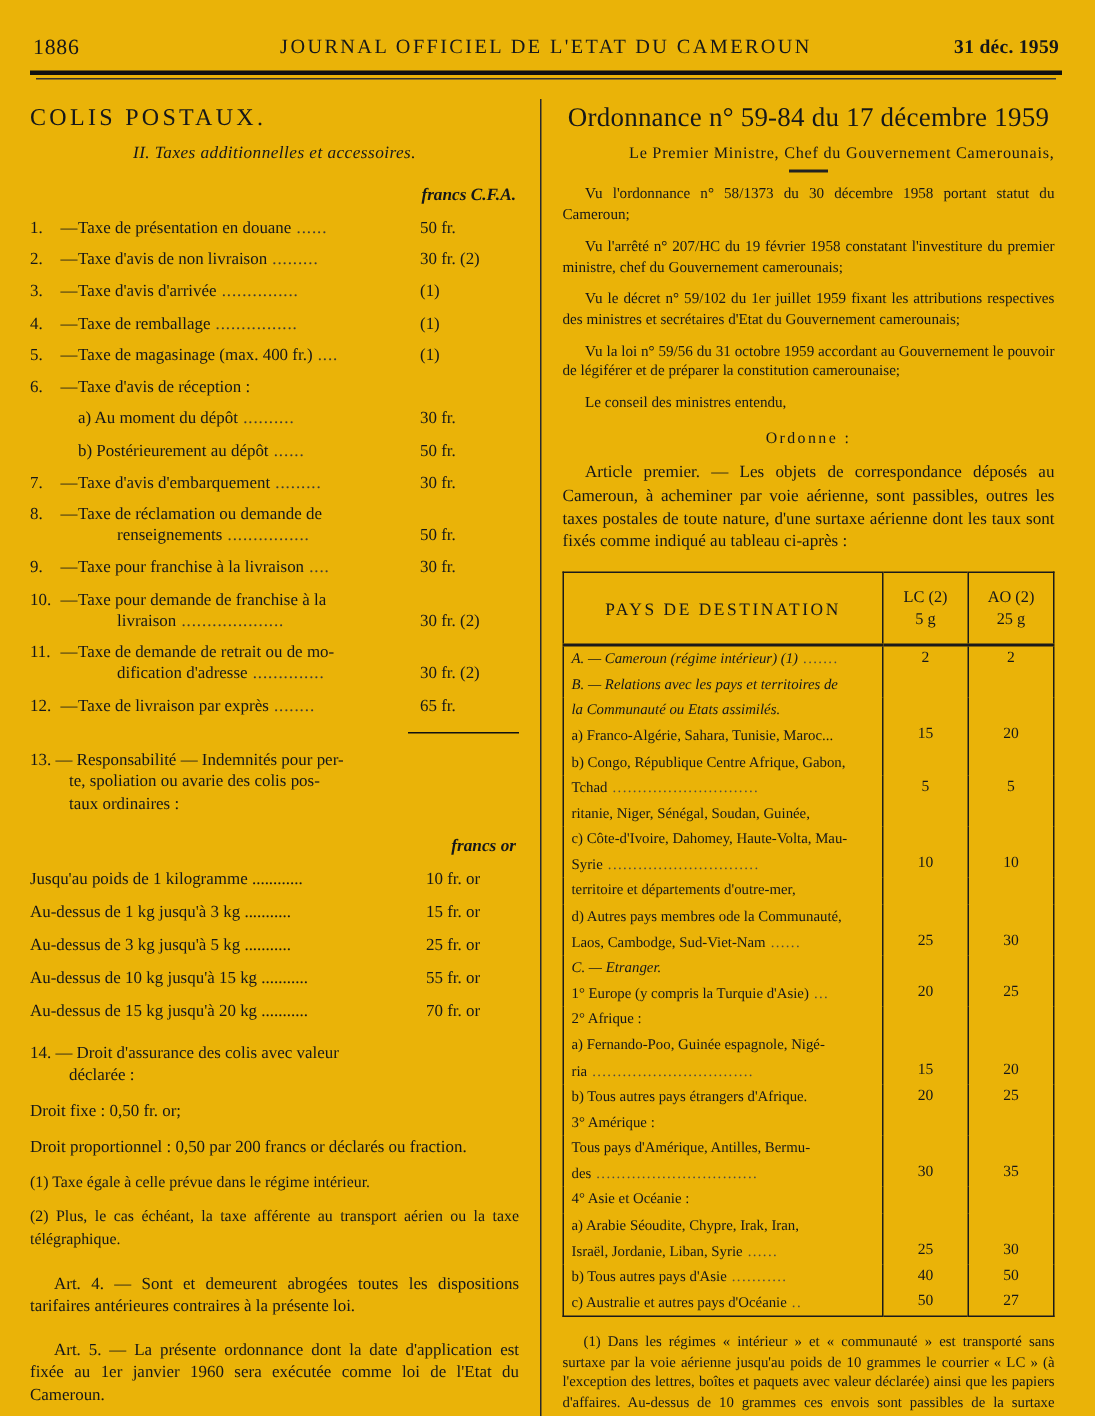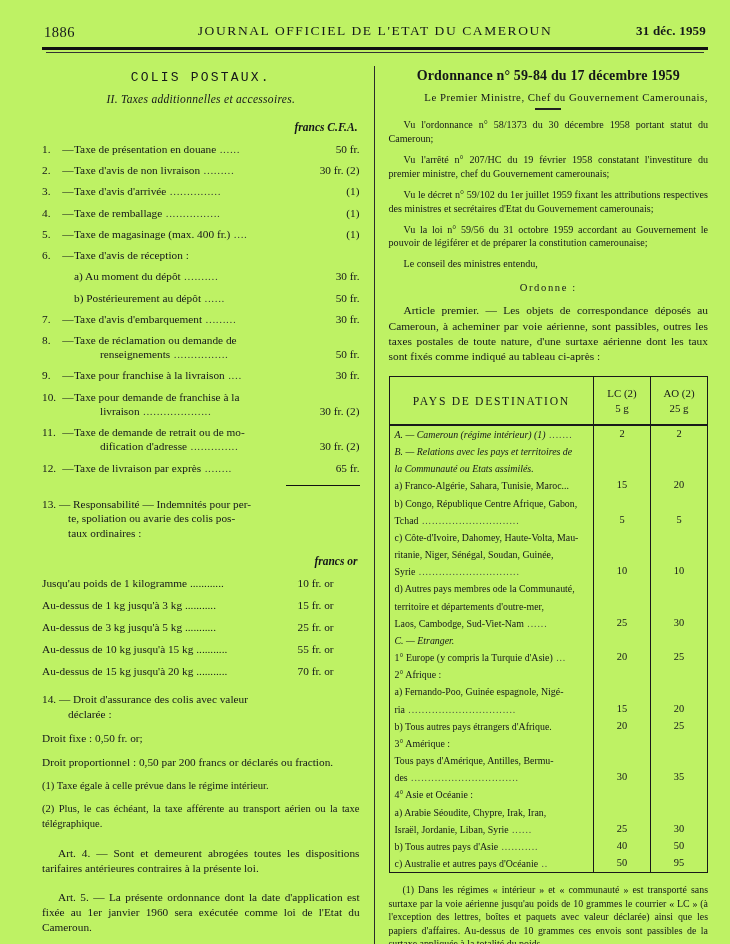--- a/index.html
+++ b/index.html
@@ -9,22 +9,22 @@
     background:#ffffff;
     font-family:"Liberation Serif", serif;
     color:#15171a;
     overflow:hidden;
     position:relative;
   }
   .page{
     position:relative;
     width:730px;height:944px;
     box-sizing:border-box;
-    padding:18px 22px 6px 42px;
-    background:#bef264;
+    padding:18px 22px 6px 20px;
+    background:#eab308;
   }
 
   
   .masthead{
     position:relative;
     height:34px;
   }
   .folio{
     position:absolute;left:2px;top:6px;
     font-size:14.5px;letter-spacing:.5px;
@@ -65,25 +65,25 @@
   }
   .col-left{width:340px;padding-right:14px;}
   .col-divider{
     width:0;border-left:1px solid #2b2b2b;
     margin:0 8px 0 0;
   }
   .col-right{width:334px;padding-left:6px;}
 
   
   .sec-title{
-    text-align:center;
-    font-size:13px;
+    text-align:left;
+    font-size:16px;
     letter-spacing:2.2px;
     margin:4px 0 8px 0;
-    font-family:Liberation Mono, monospace;
+    font-family:Liberation Serif, serif;
   }
   .sec-sub{
     text-align:center;
     font-style:italic;
     font-size:11.5px;
     letter-spacing:.3px;
     margin-bottom:16px;
   }
   .unit-head{
     text-align:right;
@@ -95,21 +95,21 @@
   }
 
   
   .tariff{width:100%;border-collapse:collapse;}
   .tariff tr{vertical-align:top;}
   .tariff td{padding:0 0 7px 0;font-size:11.3px;line-height:1.26;}
   .t-num{width:20px;text-align:left;white-space:nowrap;padding-right:2px;}
   .t-dash{width:12px;text-align:center;}
   .t-label{padding-right:6px;}
   .t-val{
-    width:66px;text-align:right;white-space:nowrap;
+    width:66px;text-align:left;white-space:nowrap;
     font-size:11.2px;
   }
   .t-label .lead{
     letter-spacing:.6px;color:#3a3a3a;
   }
   .indent-a{padding-left:26px;}
   .cont{padding-left:26px;}
   .hrule-short{
     border:0;border-top:1.6px solid #111;
     width:74px;margin:3px 0 0 auto;
@@ -131,22 +131,22 @@
     margin:9px 0 0 0;
     text-align:justify;
   }
   .para.indent{text-indent:16px;}
   .para.hang{padding-left:10px;text-indent:-10px;}
   .smallnote{font-size:10.6px;line-height:1.35;margin-top:9px;text-align:justify;}
 
   
   .ord-title{
     text-align:center;
-    font-weight:bold;
-    font-size:14px;
+    font-weight:normal;
+    font-size:18px;
     letter-spacing:.15px;
     margin:2px 0 7px 0;
   }
   .ord-sub{
     text-align:center;
     font-style:italic;
     font-size:11.2px;
     margin-bottom:14px;
   }
   .smallcaps-line{
@@ -458,41 +458,41 @@
               <td class="c-dest ind1"><span>b) Congo, République Centre Afrique, Gabon,</span></td>
               <td class="c-num"></td>
               <td class="c-num"></td>
             </tr>
             <tr>
               <td class="c-dest ind2"><span>Tchad</span><span class="dots"> .............................</span></td>
               <td class="c-num">5</td>
               <td class="c-num">5</td>
             </tr>
             <tr>
+              <td class="c-dest ind2"><span>ritanie, Niger, Sénégal, Soudan, Guinée,</span></td>
+              <td class="c-num"></td>
+              <td class="c-num"></td>
+            </tr>
+            <tr>
               <td class="c-dest ind1"><span>c) Côte-d'Ivoire, Dahomey, Haute-Volta, Mau-</span></td>
-              <td class="c-num"></td>
-              <td class="c-num"></td>
-            </tr>
-            <tr>
-              <td class="c-dest ind2"><span>ritanie, Niger, Sénégal, Soudan, Guinée,</span></td>
               <td class="c-num"></td>
               <td class="c-num"></td>
             </tr>
             <tr>
               <td class="c-dest ind2"><span>Syrie</span><span class="dots"> ..............................</span></td>
               <td class="c-num">10</td>
               <td class="c-num">10</td>
             </tr>
             <tr>
+              <td class="c-dest ind2"><span>territoire et départements d'outre-mer,</span></td>
+              <td class="c-num"></td>
+              <td class="c-num"></td>
+            </tr>
+            <tr>
               <td class="c-dest ind1"><span>d) Autres pays membres ode la Communauté,</span></td>
-              <td class="c-num"></td>
-              <td class="c-num"></td>
-            </tr>
-            <tr>
-              <td class="c-dest ind2"><span>territoire et départements d'outre-mer,</span></td>
               <td class="c-num"></td>
               <td class="c-num"></td>
             </tr>
             <tr>
               <td class="c-dest ind2"><span>Laos, Cambodge, Sud-Viet-Nam</span><span class="dots"> ......</span></td>
               <td class="c-num">25</td>
               <td class="c-num">30</td>
             </tr>
             <tr>
               <td class="c-dest"><span class="lbl-it">C. — Etranger.</span></td>
@@ -555,21 +555,21 @@
               <td class="c-num">30</td>
             </tr>
             <tr>
               <td class="c-dest ind2"><span>b) Tous autres pays d'Asie</span><span class="dots"> ...........</span></td>
               <td class="c-num">40</td>
               <td class="c-num">50</td>
             </tr>
             <tr>
               <td class="c-dest ind2"><span>c) Australie et autres pays d'Océanie</span><span class="dots"> ..</span></td>
               <td class="c-num">50</td>
-              <td class="c-num">95</td>
+              <td class="c-num">27</td>
             </tr>
           </tbody>
       </table>
 
       <div class="fn">(1) Dans les régimes « intérieur » et « communauté » est transporté sans surtaxe par la voie aérienne jusqu'au poids de 10 grammes le courrier « LC » (à l'exception des lettres, boîtes et paquets avec valeur déclarée) ainsi que les papiers d'affaires. Au-dessus de 10 grammes ces envois sont passibles de la surtaxe appliquée à la totalité du poids.</div>
 
     </div>
 
   </div>
 </div>

